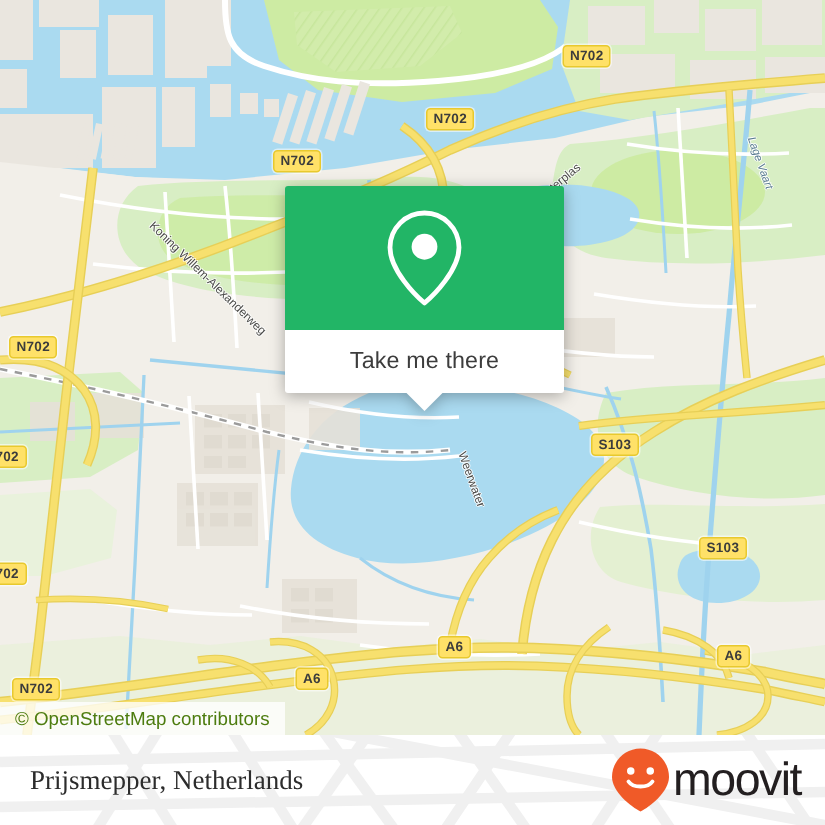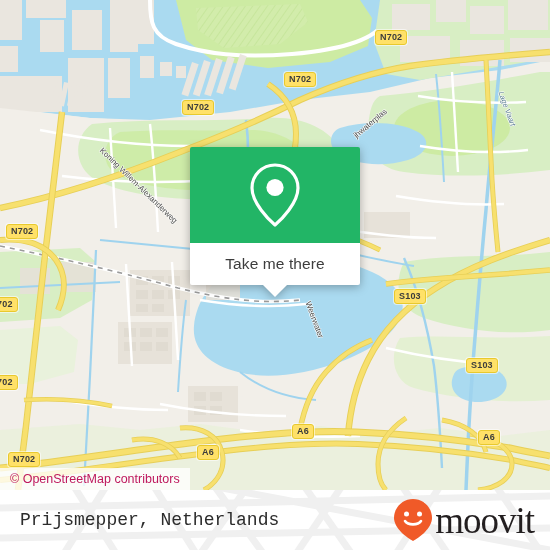--- a/index.html
+++ b/index.html
@@ -39,31 +39,30 @@
     letter-spacing:.2px;
     font-family:"Liberation Sans","DejaVu Sans",sans-serif;
     box-shadow:0 0 0 1px rgba(255,255,255,.55);
     text-align:center;
   }
 
   
   #osm-attr{
     position:absolute;left:0;bottom:0;
     background:rgba(255,255,255,.78);
-    font-size:12.5px;color:#be185d;
+    font-size:12.5px;color:#4d7c0f;
     padding:3px 10px 3px 10px;
     line-height:16px;
     font-family:"Liberation Sans","DejaVu Sans",sans-serif;
   }
 
   
   #popup{
-    position:absolute;left:190px;top:124px;width:170px;
+    position:absolute;left:190px;top:124px;width:186px;
     filter:drop-shadow(0 2px 5px rgba(0,0,0,.30));
-    margin-top:23px;
   }
   #popup-head{
     background:#22b566;height:96px;border-radius:2px 2px 0 0;
     display:flex;align-items:center;justify-content:center;
   }
   #popup-body{
     background:#ffffff;height:42px;border-radius:0 0 2px 2px;
     display:flex;align-items:center;justify-content:center;
     position:relative;
   }
@@ -82,29 +81,29 @@
   
   #footer{
     position:absolute;left:0;top:490px;width:550px;height:60px;
     background:#ffffff;overflow:hidden;
   }
   #footer-pattern{position:absolute;left:0;top:0;width:550px;height:60px;}
   #footer-title{
     position:absolute;left:20px;top:0;height:60px;
     display:flex;align-items:center;
     font-size:18px;color:#2c2c2c;
-    font-family:Liberation Mono, monospace;
+    font-family:Liberation Serif, serif;
   }
   #brand{
     position:absolute;right:16px;top:0;height:60px;
     display:flex;align-items:center;gap:2px;
   }
   #brand-word{
-    font-size:37px;color:#231f20;letter-spacing:-1px;
-    font-family:Liberation Serif, serif;
+    font-size:31px;color:#231f20;letter-spacing:-1px;
+    font-family:Liberation Sans, sans-serif;
     font-weight:normal;
     text-align:center;
   }
 </style>
 </head>
 <body>
 
 <div id="app">
 
   <div id="map">

